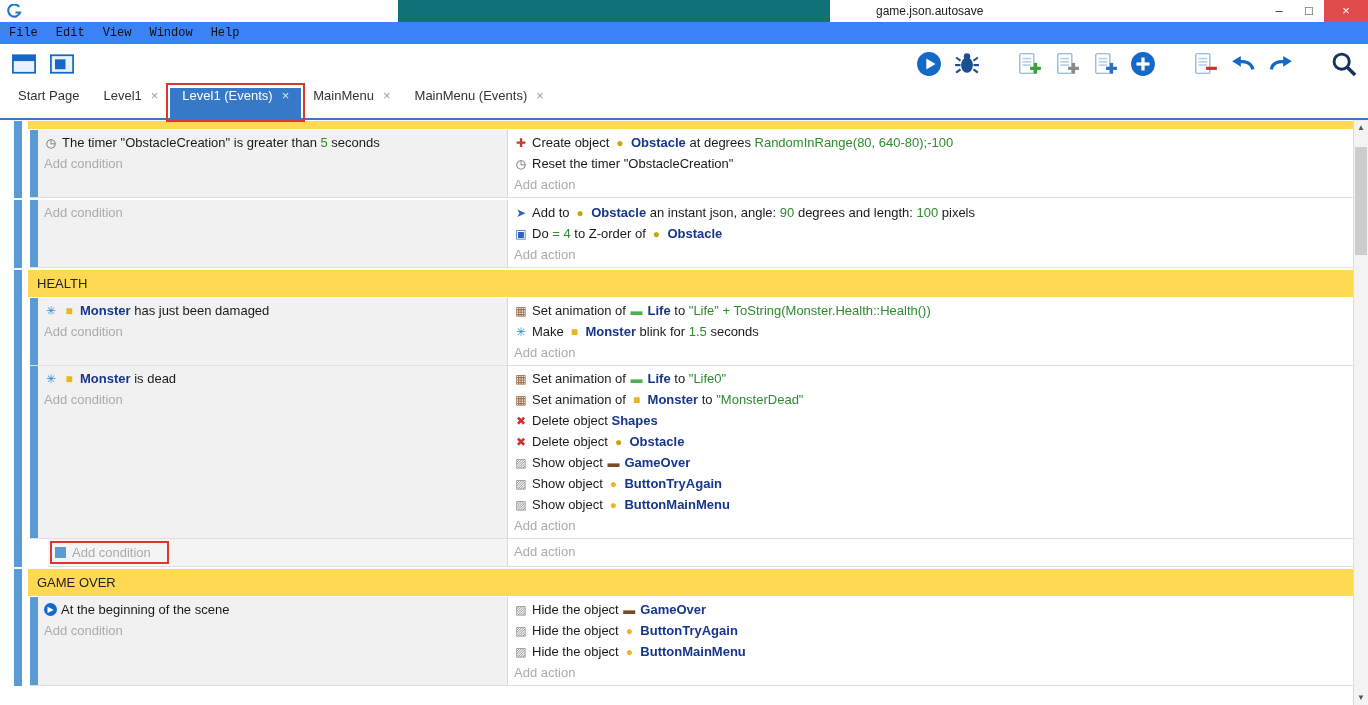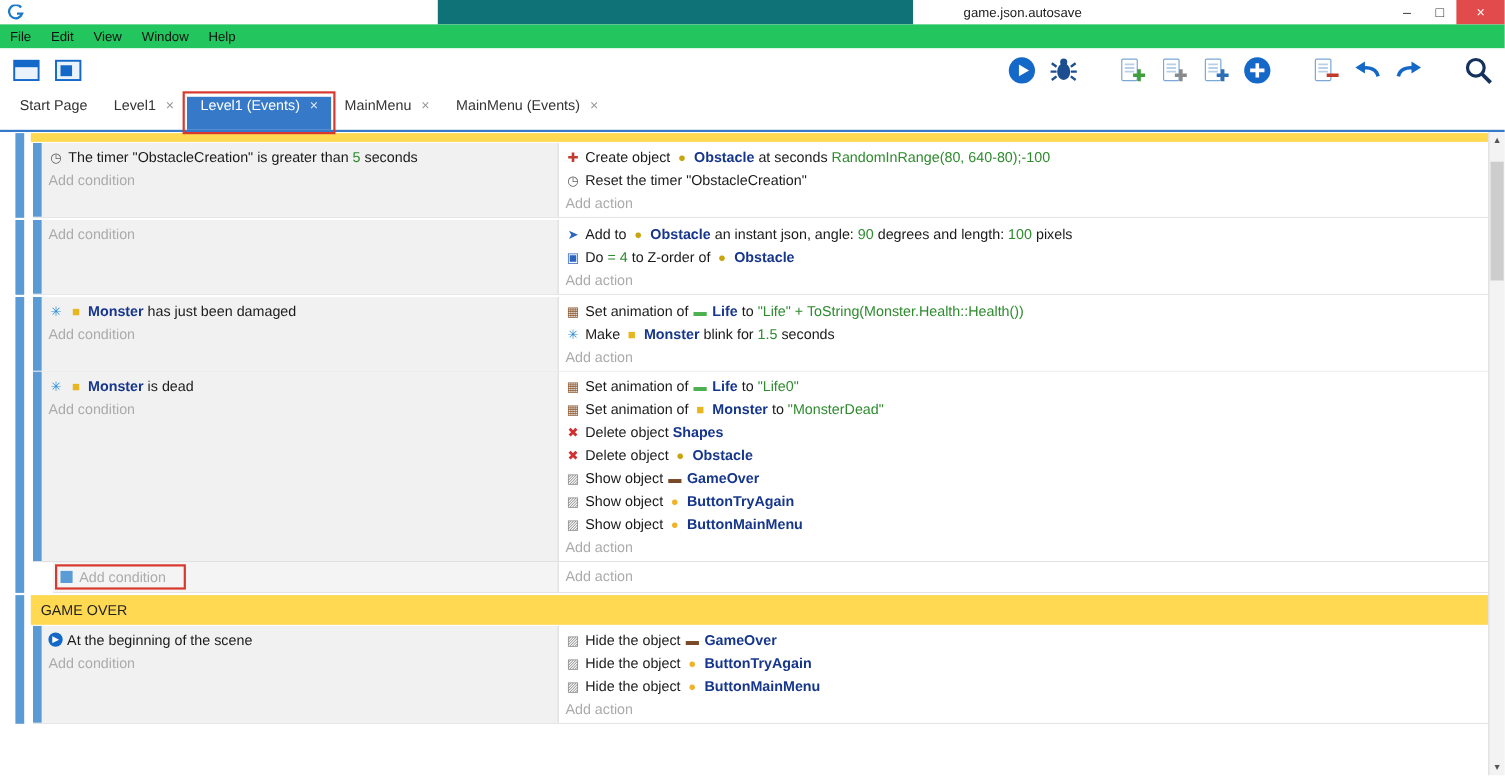--- a/index.html
+++ b/index.html
@@ -9,21 +9,21 @@
   
   .titlebar { height: 22px; display: flex; align-items: center; position: relative; background: #fff; font-size: 12px; }
   .app-logo { margin: 0 6px 0 7px; display: flex; }
   .title-redact { position: absolute; left: 398px; top: 0; width: 432px; height: 22px; background: var(--title-redaction, #0f7277); }
   .title-text { position: absolute; left: 876px; top: 4px; color: #1a1a1a; }
   .win-controls { margin-left: auto; display: flex; height: 22px; }
   .win-btn { width: 30px; text-align: center; line-height: 22px; color: #333; font-size: 13px; }
   .win-btn.close { width: 44px; background: var(--close-button, #e24b4b); color: #fff; }
 
   
-  .menubar { height: 22px; display: flex; align-items: flex-end; font-size: 12px; background: #22c55e; }
+  .menubar { height: 22px; display: flex; align-items: flex-end; font-size: 12px; background: #3b82f6; font-family: Liberation Mono, monospace; }
   .menu-item { padding: 0 9px; line-height: 22px; color: #111; }
 
   
   .toolbar { height: 44px; display: flex; align-items: center; padding: 0 10px; background: #fff; }
   .tb-left { display: flex; gap: 10px; align-items: center; }
   .tb-right { margin-left: auto; display: flex; gap: 12px; align-items: center; }
   .tb-btn { display: flex; align-items: center; justify-content: center; }
   .tb-gap { width: 12px; }
 
   
@@ -255,21 +255,21 @@
                 <span class="seg-t"> seconds</span>
               </div>
               <div class="ev-line placeholder">Add condition</div>
             </div>
             <div class="event-act">
               <div class="ev-line">
                 <span class="ev-icon" style="color: rgb(194, 59, 46);">✚</span>
                 <span class="seg-t">Create object </span>
                 <span class="ev-icon" style="color: rgb(201, 164, 14);">●</span>
                 <span class="seg-o">Obstacle</span>
-                <span class="seg-t"> at seconds </span>
+                <span class="seg-t"> at degrees </span>
                 <span class="seg-v">RandomInRange(80, 640-80);-100</span>
               </div>
               <div class="ev-line">
                 <span class="ev-icon" style="color: rgb(102, 102, 102);">◷</span>
                 <span class="seg-t">Reset the timer "ObstacleCreation"</span>
               </div>
               <div class="ev-line placeholder">Add action</div>
             </div>
           </div>
         </div>
@@ -303,20 +303,23 @@
                 <span class="seg-o">Obstacle</span>
               </div>
               <div class="ev-line placeholder">Add action</div>
             </div>
           </div>
         </div>
       </div>
       <div class="group">
         <div class="group-bar"></div>
         <div class="group-body">
+          <div class="group-header">
+            <span>HEALTH</span>
+          </div>
           <div class="event">
             <div class="event-handle"></div>
             <div class="event-cond">
               <div class="ev-line">
                 <span class="ev-icon" style="color: rgb(45, 143, 216);">✳</span>
                 <span class="ev-icon" style="color: rgb(232, 182, 30);">■</span>
                 <span class="seg-o">Monster</span>
                 <span class="seg-t"> has just been damaged</span>
               </div>
               <div class="ev-line placeholder">Add condition</div>

